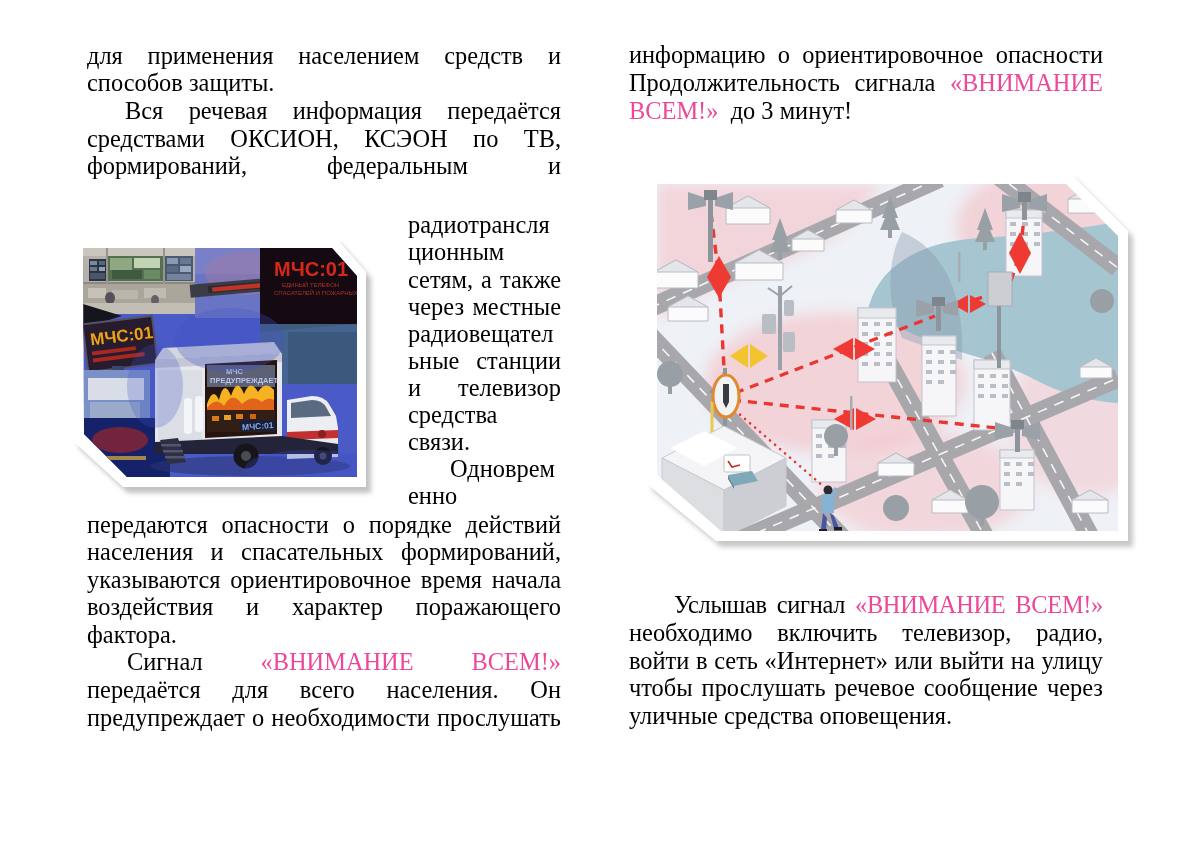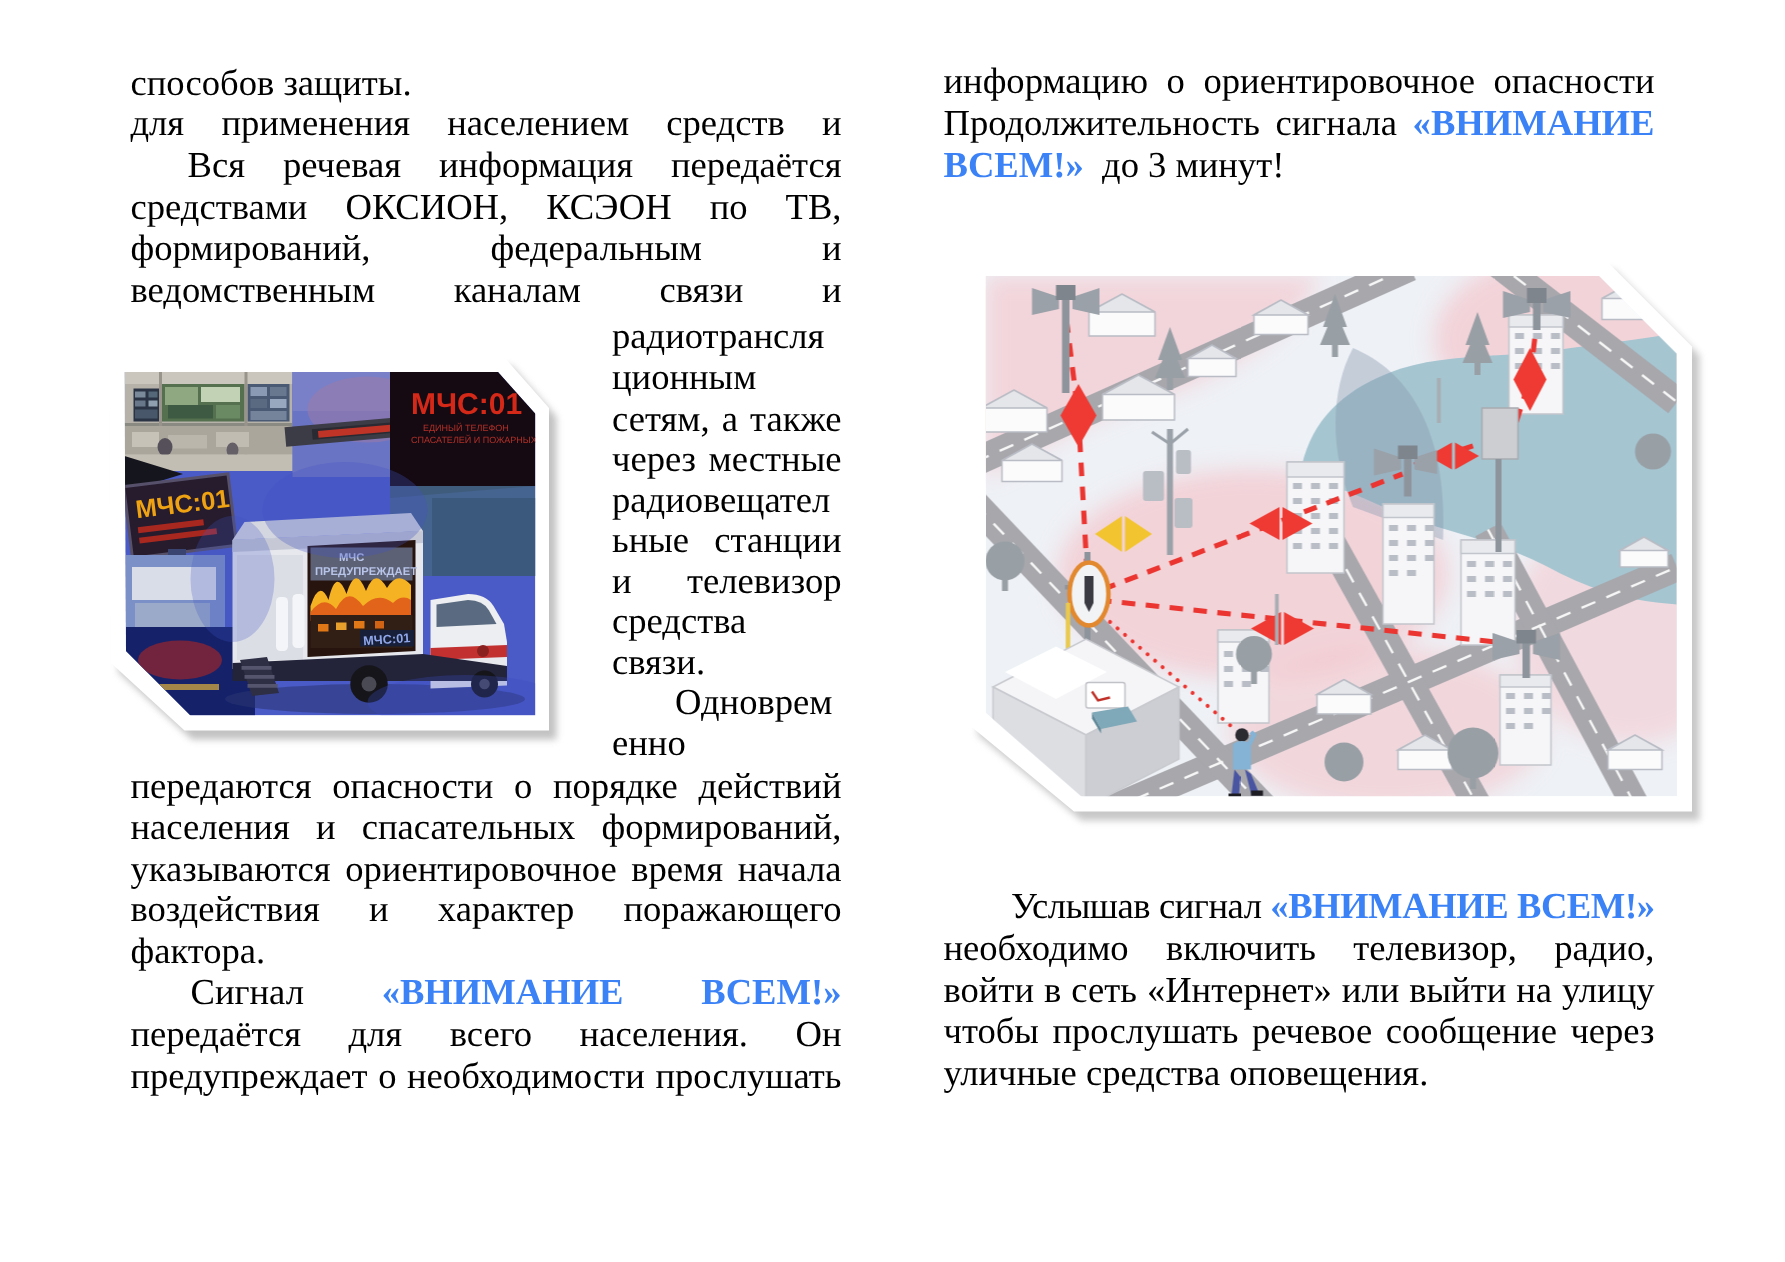--- a/index.html
+++ b/index.html
@@ -1,32 +1,31 @@
 <!DOCTYPE html>
 <html><head>
 <meta charset="utf-8">
 <style>
   html,body{margin:0;padding:0;}
   body{width:1190px;height:841px;background:#ffffff;position:relative;overflow:hidden;
        font-family:"Liberation Serif",serif;color:#000;}
   .blk{position:absolute;font-size:24.4px;line-height:27.7px;}
   .ln{white-space:normal;}
   .j{text-align:justify;text-align-last:justify;}
-  .red{color:#3b82f6;font-weight:bold;}
+  .red{color:#ec4899;font-weight:normal;}
 </style>
 </head>
 <body>
 
 <div class="blk" style="left:87px;top:41.6px;width:474px;">
+  <div class="ln j">для применения населением средств и</div>
   <div class="ln">способов защиты.</div>
-  <div class="ln j">для применения населением средств и</div>
   <div class="ln j" style="padding-left:38px;">Вся речевая информация передаётся</div>
   <div class="ln j">средствами ОКСИОН, КСЭОН по ТВ,</div>
   <div class="ln j">формирований, федеральным и</div>
-  <div class="ln j">ведомственным каналам связи и</div>
 </div>
 
 <div class="blk" style="left:408px;top:211.4px;width:153px;line-height:27.1px;">
   <div class="ln">радиотрансля</div>
   <div class="ln">ционным</div>
   <div class="ln j">сетям, а также</div>
   <div class="ln j">через местные</div>
   <div class="ln">радиовещател</div>
   <div class="ln j">ьные станции</div>
   <div class="ln j">и телевизор</div>

